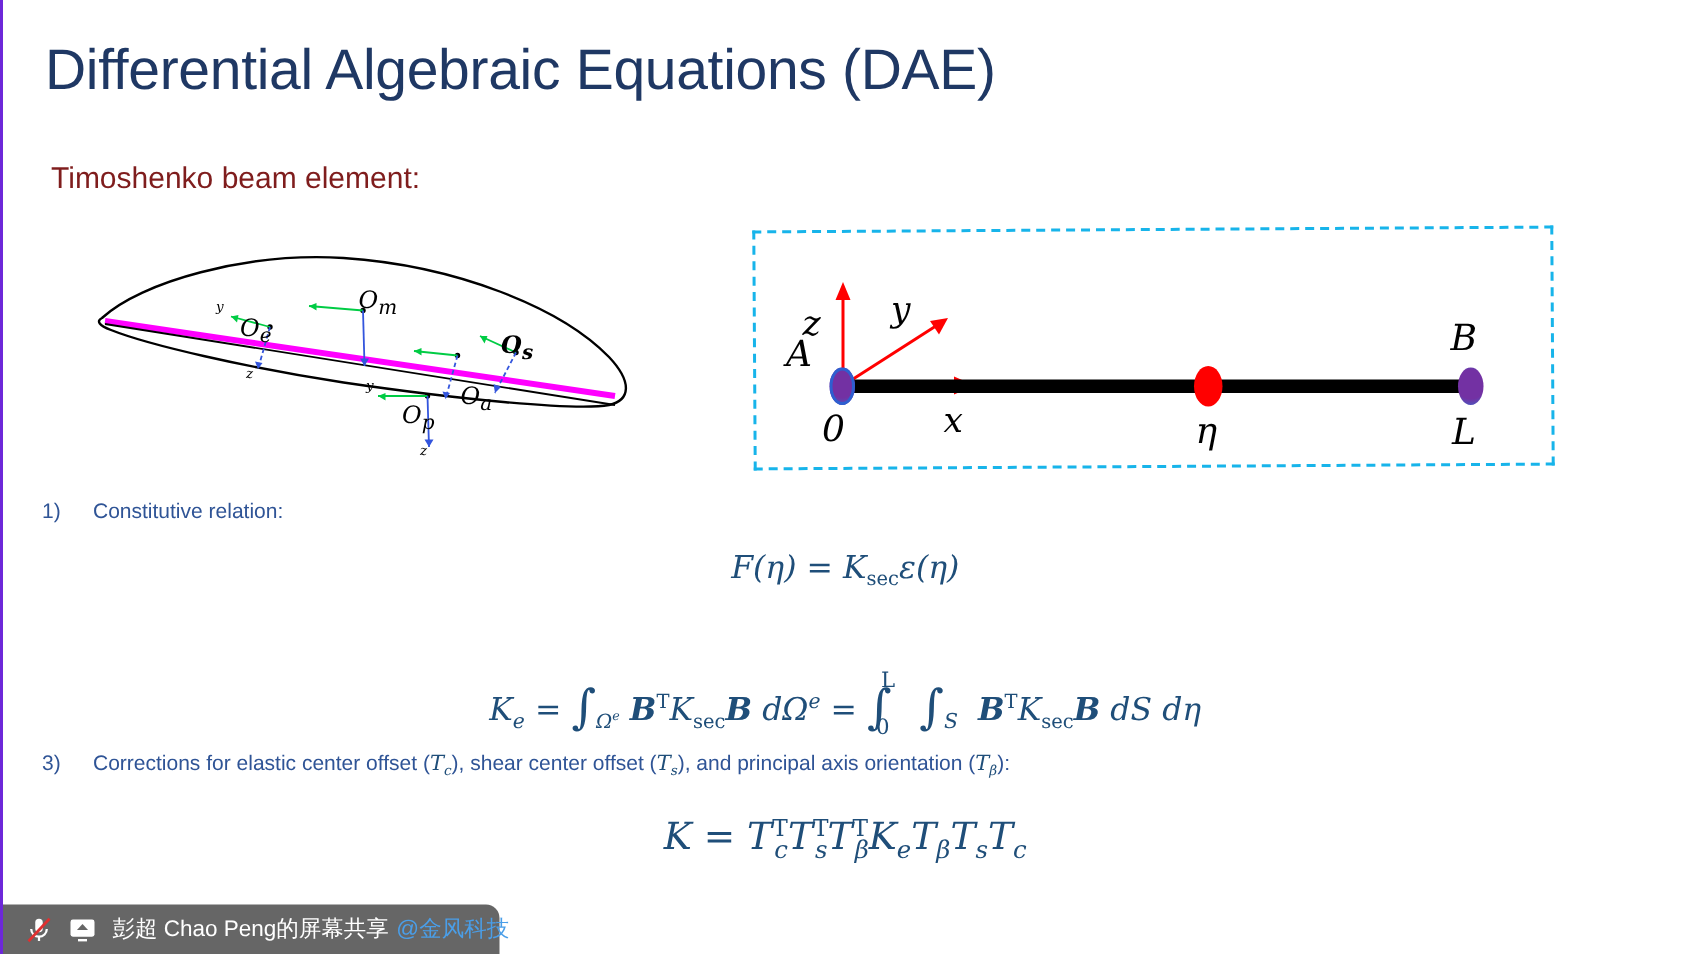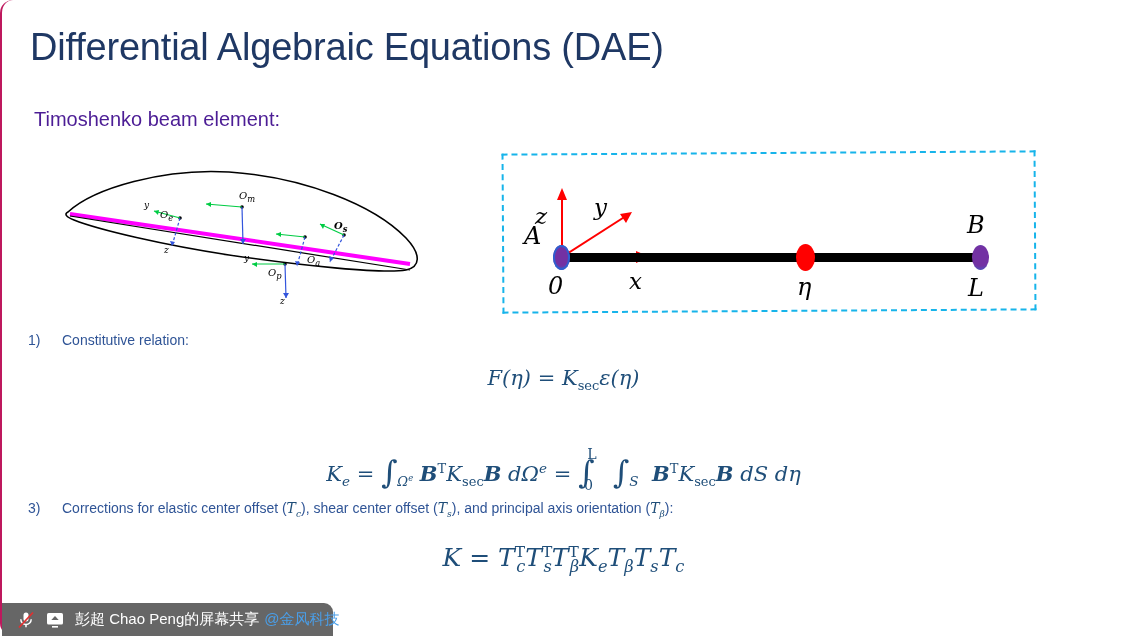--- a/index.html
+++ b/index.html
@@ -13,39 +13,38 @@
     overflow: hidden;
     font-family: "Liberation Sans", sans-serif;
     position: relative;
   }
   #slide {
     position: absolute;
     left: 0; top: 0;
     width: 1123px;
     height: 636px;
     background: #ffffff;
-    border-left: 2px solid #be185d;
+    border-left: 2px solid #6d28d9;
     box-sizing: border-box;
-    border-radius: 13px;
   }
   .title {
     position: absolute;
     left: 28px;
     top: 26px;
     font-size: 38px;
     color: #1F3864;
     letter-spacing: -0.2px;
     white-space: nowrap;
   }
   .subtitle {
     position: absolute;
     left: 32px;
     top: 108px;
     font-size: 20px;
-    color: #4c1d95;
+    color: #7f1d1d;
   }
   .listitem {
     position: absolute;
     font-size: 14px;
     color: #2F5496;
     white-space: nowrap;
   }
   .li1 { left: 26px; top: 332px; }
   .li2 { left: 26px; top: 412px; }
   .li3 { left: 26px; top: 500px; }
@@ -133,21 +132,21 @@
     position: absolute;
     left: 52px;
     top: 160px;
     width: 380px;
     height: 155px;
   }
   .aflabel {
     position: absolute;
     font-family: "DejaVu Serif", serif;
     font-style: italic;
-    font-size: 10px;
+    font-size: 16px;
     color: #000;
   }
   .afaxis {
     position: absolute;
     font-family: "DejaVu Serif", serif;
     font-style: italic;
     font-size: 9px;
     color: #000;
   }
 

